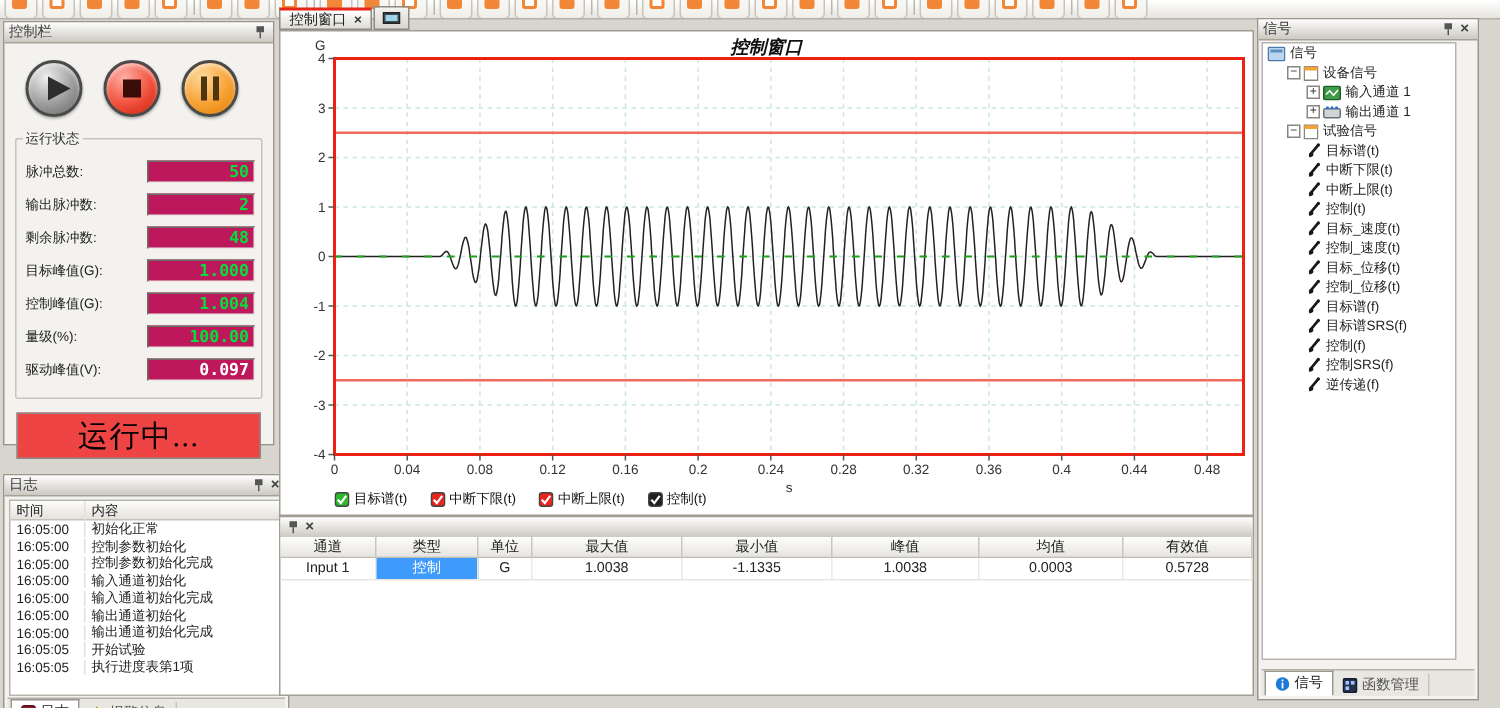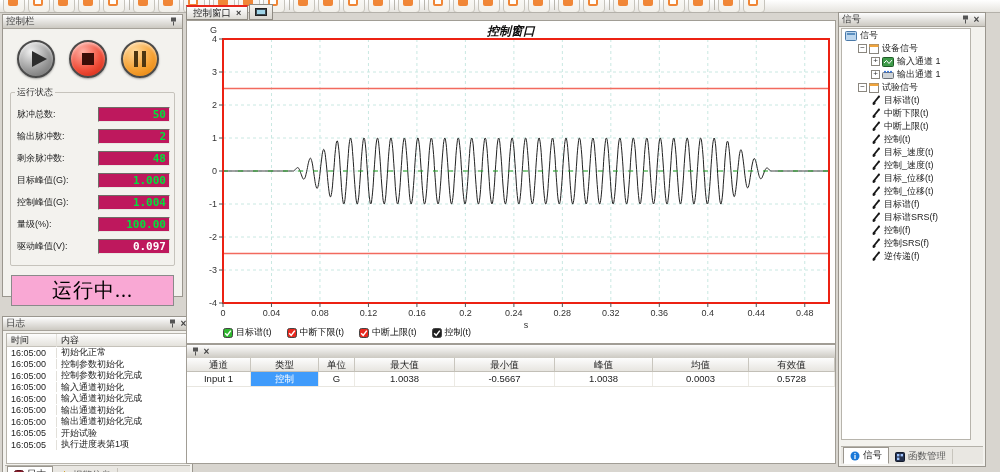--- a/index.html
+++ b/index.html
@@ -256,21 +256,21 @@
           <div class="frow">
             <label>量级(%):</label>
             <div class="ledbox" style="color: rgb(0, 225, 60);">100.00</div>
           </div>
           <div class="frow">
             <label>驱动峰值(V):</label>
             <div class="ledbox" style="color: rgb(255, 255, 255);">0.097</div>
           </div>
         </div>
     </fieldset>
-    <div id="run-status" style="background: #f9a8d4;">运行中...</div>
+    <div id="run-status" style="background: #ef4444;">运行中...</div>
   </div>
 
   <div class="panel" id="log-panel" style="left:2px;top:316px;width:191px;height:170px;">
     <div class="titlebar">
       <span class="t">日志</span>
       <span class="tb-btn">
         <svg width="9" height="9">
             <rect x="2" y="0.5" width="5" height="4" fill="#555"></rect>
             <rect x="4" y="4.5" width="1" height="4" fill="#555"></rect>
           </svg>
@@ -492,21 +492,21 @@
             <span style="width: 100px; flex: 0 0 auto;">最小值</span>
             <span style="width: 98px; flex: 0 0 auto;">峰值</span>
             <span style="width: 96px; flex: 0 0 auto;">均值</span>
             <span style="width: 88px; flex: 1 1 0%;">有效值</span>
           </div>
           <div class="ch-row">
             <span style="width: 64px; flex: 0 0 auto;">Input 1</span>
             <span class="cell-type" style="width: 68px; flex: 0 0 auto;">控制</span>
             <span style="width: 36px; flex: 0 0 auto;">G</span>
             <span style="width: 100px; flex: 0 0 auto;">1.0038</span>
-            <span style="width: 100px; flex: 0 0 auto;">-0.5667</span>
+            <span style="width: 100px; flex: 0 0 auto;">-1.1335</span>
             <span style="width: 98px; flex: 0 0 auto;">1.0038</span>
             <span style="width: 96px; flex: 0 0 auto;">0.0003</span>
             <span style="width: 88px; flex: 1 1 0%;">0.5728</span>
           </div>
         </div>
     </div>
   </div>
 
   <div class="panel" id="signal-panel" style="left:838px;top:12px;width:148px;height:455px;">
     <div class="titlebar">

